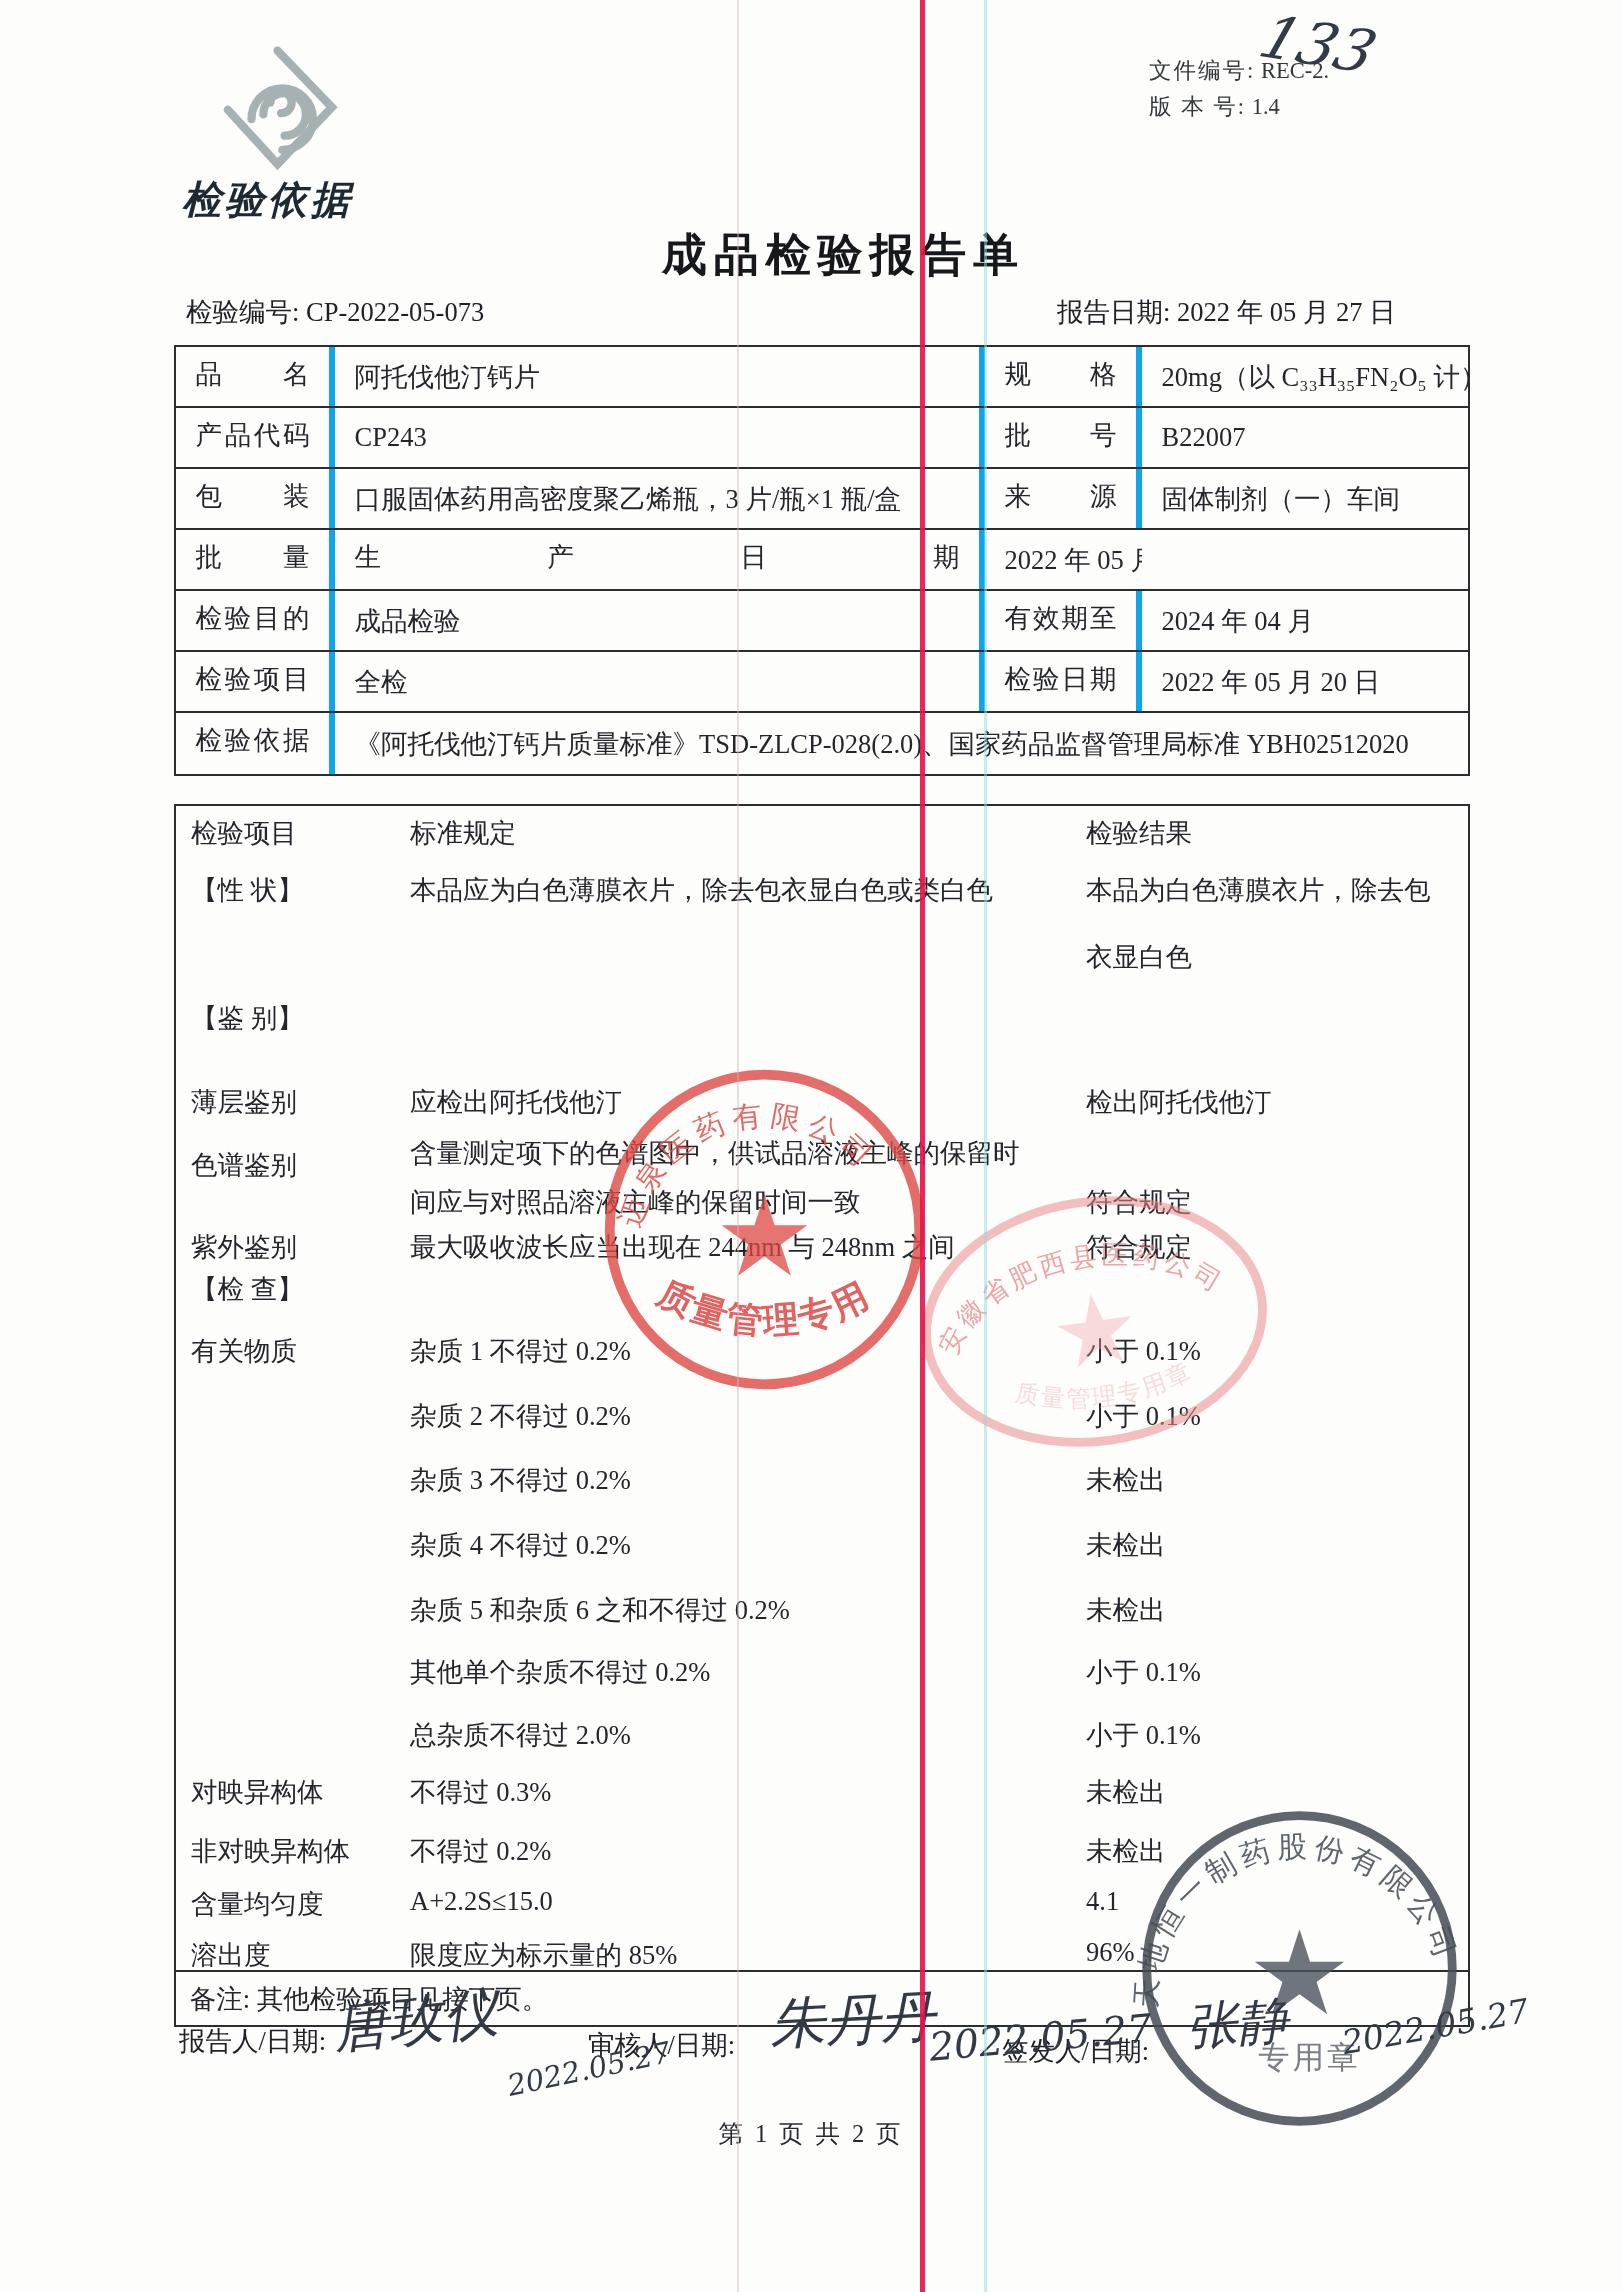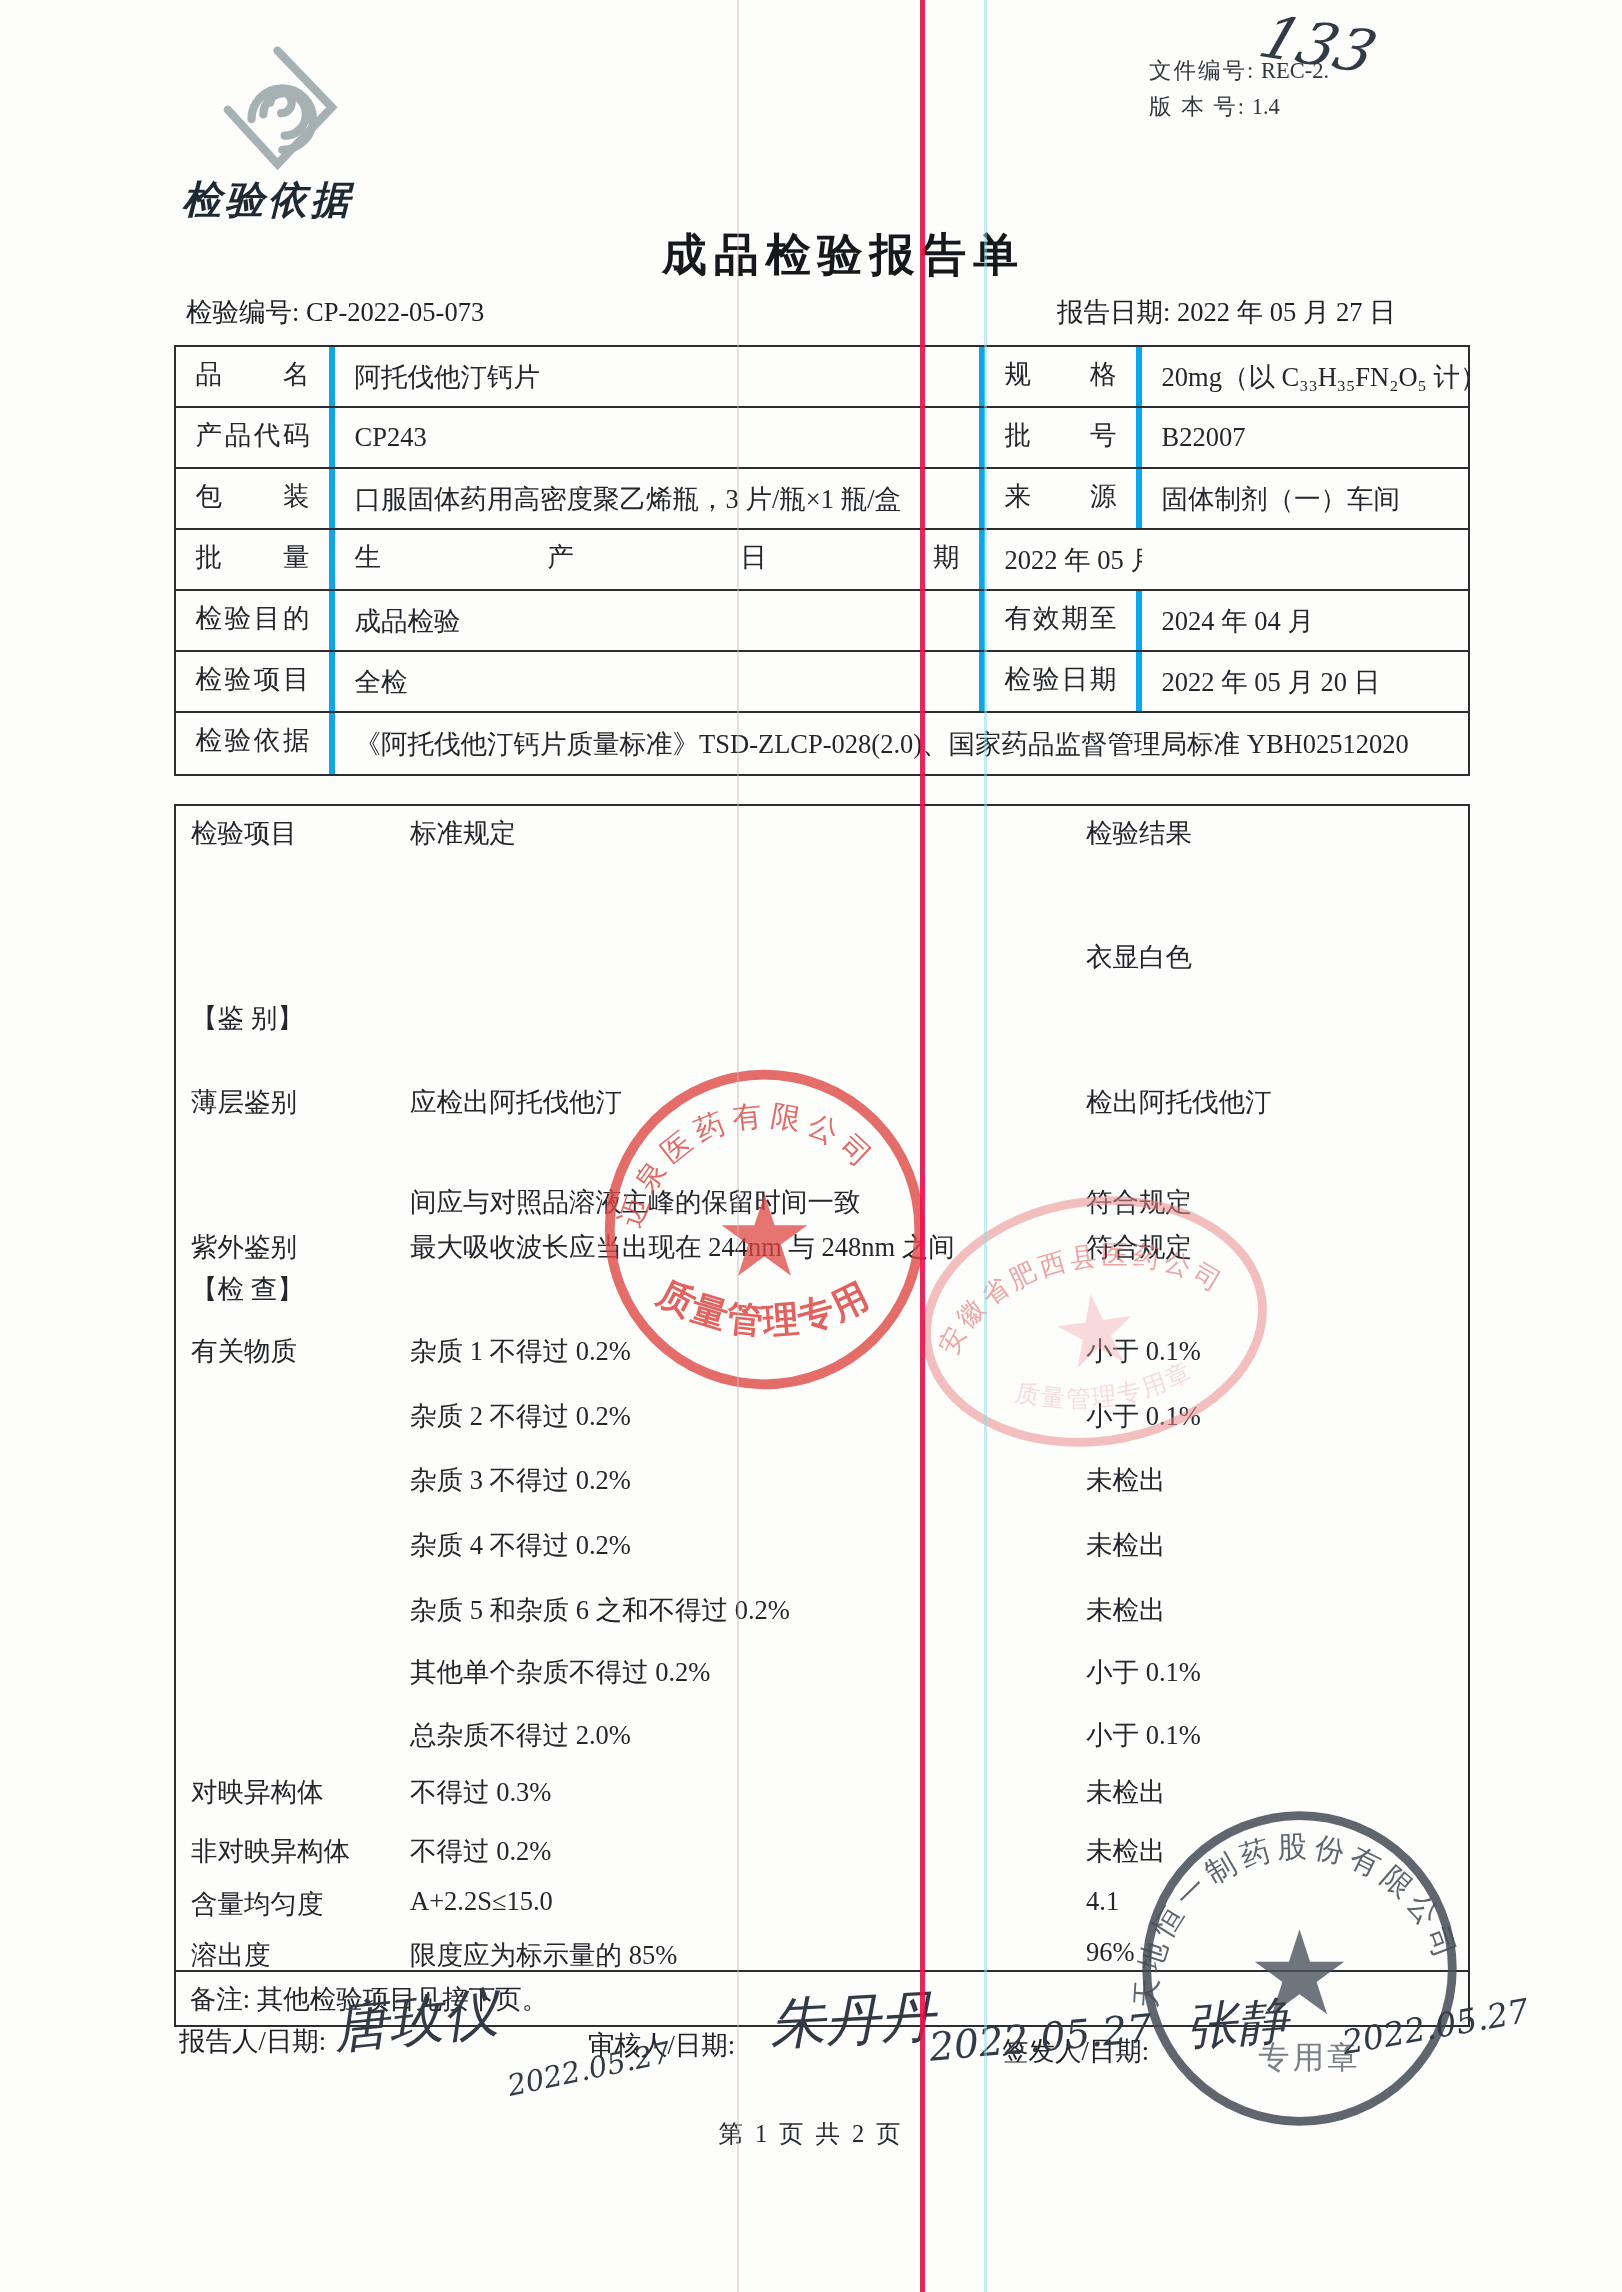--- a/index.html
+++ b/index.html
@@ -125,30 +125,39 @@
     </div>
   </div>
 
   <div class="abs rtable"></div>
 
   <div class="abs rl" style="top:815px;">
     <span class="ca" style="left:191px">检验项目</span>
     <span class="cb" style="left:410px">标准规定</span>
     <span class="cc" style="left:1086px">检验结果</span>
   </div>
+  <div class="abs rl" style="top:872px;">
+    <span class="ca" style="left:191px">【性 状】</span>
+    <span class="cb" style="left:410px">本品应为白色薄膜衣片，除去包衣显白色或类白色</span>
+    <span class="cc" style="left:1086px">本品为白色薄膜衣片，除去包</span>
+  </div>
   <div class="abs rl" style="top:939px;">
     <span class="cc" style="left:1086px">衣显白色</span>
   </div>
   <div class="abs rl" style="top:1000px;">
     <span class="ca" style="left:191px">【鉴 别】</span>
   </div>
   <div class="abs rl" style="top:1084px;">
     <span class="ca" style="left:191px">薄层鉴别</span>
     <span class="cb" style="left:410px">应检出阿托伐他汀</span>
     <span class="cc" style="left:1086px">检出阿托伐他汀</span>
+  </div>
+  <div class="abs rl" style="top:1135px;">
+    <span class="ca" style="left:191px;top:11.8px;">色谱鉴别</span>
+    <span class="cb" style="left:410px">含量测定项下的色谱图中，供试品溶液主峰的保留时</span>
   </div>
   <div class="abs rl" style="top:1184px;">
     <span class="cb" style="left:410px">间应与对照品溶液主峰的保留时间一致</span>
     <span class="cc" style="left:1086px">符合规定</span>
   </div>
   <div class="abs rl" style="top:1229px;">
     <span class="ca" style="left:191px">紫外鉴别</span>
     <span class="cb" style="left:410px">最大吸收波长应当出现在 244nm 与 248nm 之间</span>
     <span class="cc" style="left:1086px">符合规定</span>
   </div>

